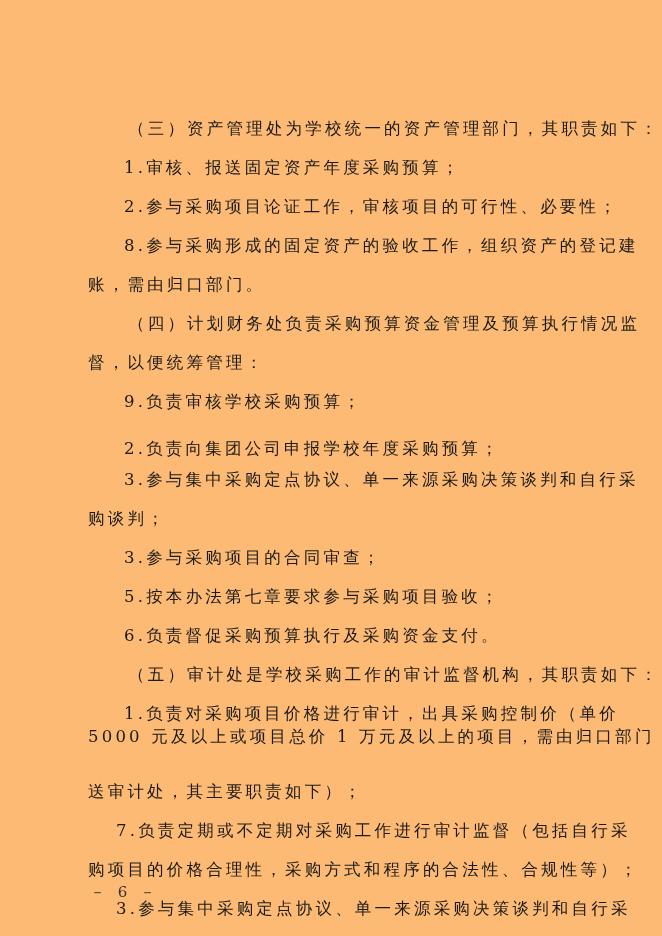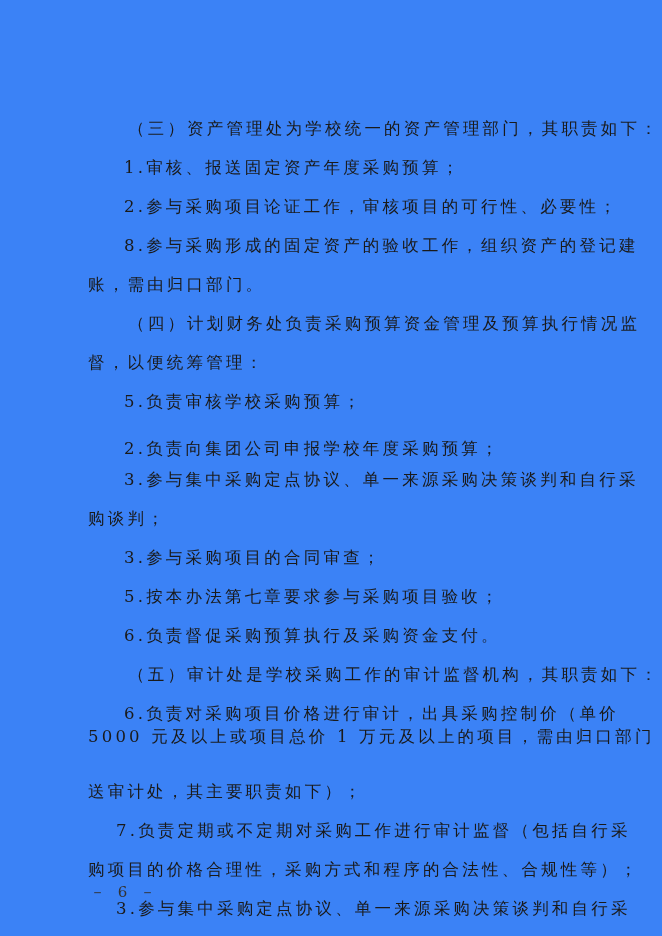--- a/index.html
+++ b/index.html
@@ -13,21 +13,21 @@
       position: relative;
       overflow: hidden;
       font-family: "DejaVu Serif", "Liberation Serif", serif;
       color: #1a1a1a;
     }
     .page {
       position: absolute;
       left: 0; top: 0;
       width: 662px;
       height: 936px;
-      background: #3b82f6;
+      background: #fdba74;
     }
     .content {
       position: absolute;
       left: 88px;
       top: 119px;
       width: 500px;
     }
     .line {
       position: absolute;
       white-space: nowrap;
@@ -49,29 +49,29 @@
 
 <div class="page">
   <div class="content">
     <div class="line" style="top:0px;left:40px">（三）资产管理处为学校统一的资产管理部门，其职责如下：</div>
     <div class="line" style="top:39px;left:36px">1.审核、报送固定资产年度采购预算；</div>
     <div class="line" style="top:78px;left:36px">2.参与采购项目论证工作，审核项目的可行性、必要性；</div>
     <div class="line" style="top:117px;left:36px">8.参与采购形成的固定资产的验收工作，组织资产的登记建</div>
     <div class="line" style="top:156px;left:0px">账，需由归口部门。</div>
     <div class="line" style="top:195px;left:40px">（四）计划财务处负责采购预算资金管理及预算执行情况监</div>
     <div class="line" style="top:234px;left:0px">督，以便统筹管理：</div>
-    <div class="line" style="top:273px;left:36px">5.负责审核学校采购预算；</div>
+    <div class="line" style="top:273px;left:36px">9.负责审核学校采购预算；</div>
     <div class="line" style="top:320px;left:36px">2.负责向集团公司申报学校年度采购预算；</div>
     <div class="line" style="top:351px;left:36px">3.参与集中采购定点协议、单一来源采购决策谈判和自行采</div>
     <div class="line" style="top:390px;left:0px">购谈判；</div>
     <div class="line" style="top:429px;left:36px">3.参与采购项目的合同审查；</div>
     <div class="line" style="top:468px;left:36px">5.按本办法第七章要求参与采购项目验收；</div>
     <div class="line" style="top:507px;left:36px">6.负责督促采购预算执行及采购资金支付。</div>
     <div class="line" style="top:546px;left:40px">（五）审计处是学校采购工作的审计监督机构，其职责如下：</div>
-    <div class="line" style="top:585px;left:36px">6.负责对采购项目价格进行审计，出具采购控制价（单价</div>
+    <div class="line" style="top:585px;left:36px">1.负责对采购项目价格进行审计，出具采购控制价（单价</div>
     <div class="line" style="top:608px;left:0px">5000 元及以上或项目总价 1 万元及以上的项目，需由归口部门</div>
     <div class="line" style="top:663px;left:0px">送审计处，其主要职责如下）；</div>
     <div class="line" style="top:702px;left:28px">7.负责定期或不定期对采购工作进行审计监督（包括自行采</div>
     <div class="line" style="top:741px;left:0px">购项目的价格合理性，采购方式和程序的合法性、合规性等）；</div>
     <div class="line" style="top:780px;left:28px">3.参与集中采购定点协议、单一来源采购决策谈判和自行采</div>
 
   </div>
   <div class="page-number">－ 6 －</div>
 </div>
 

